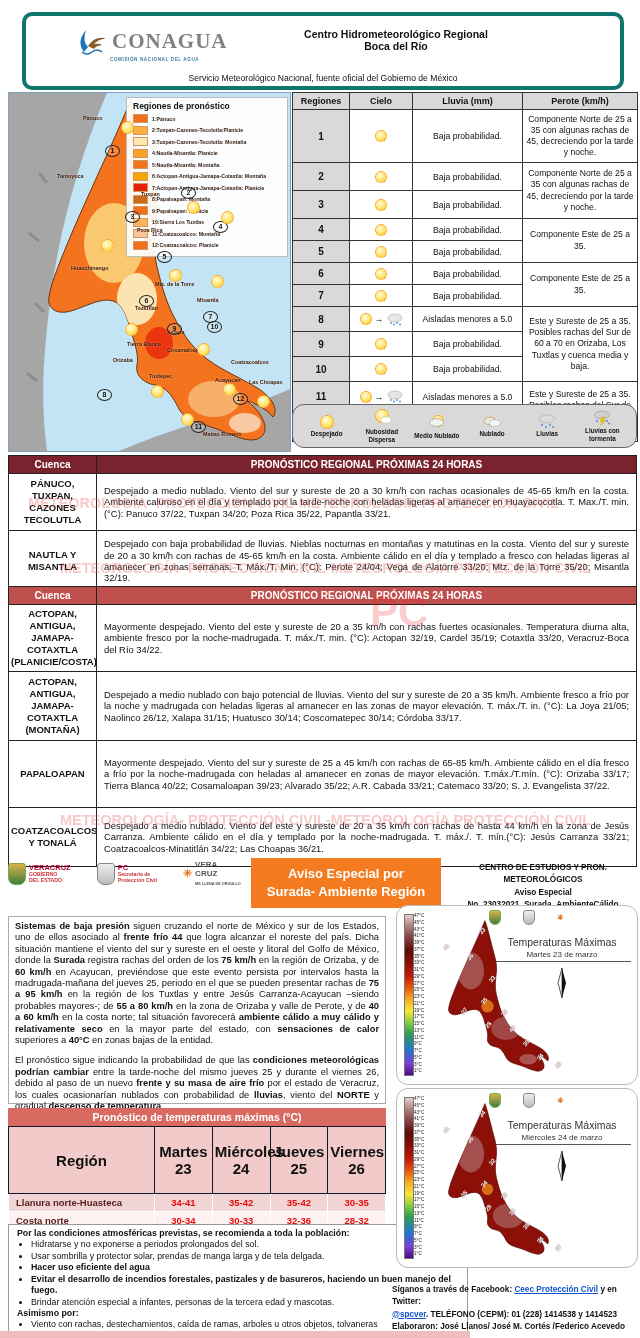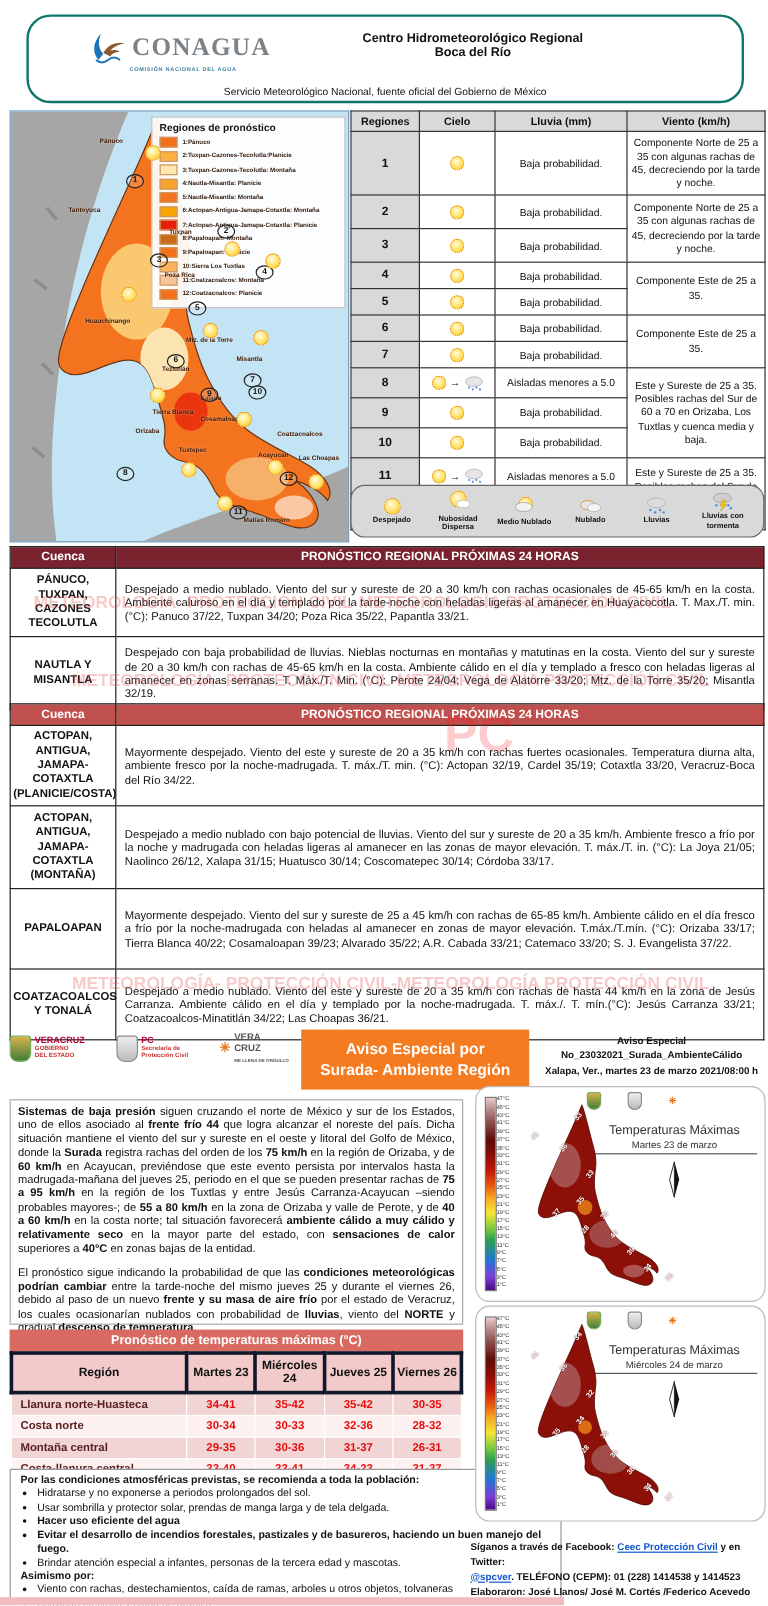--- a/index.html
+++ b/index.html
@@ -1,19 +1,19 @@
 <!DOCTYPE html>
 <html><head>
 <meta charset="utf-8">
 <style>
   html,body{margin:0;padding:0;background:#ffffff;}
   .page{position:relative;width:640px;height:1338px;background:#ffffff;font-family:"Liberation Sans",sans-serif;color:#111;overflow:hidden;}
 
   
-  .header-card{position:absolute;left:22px;top:12px;width:594px;height:70px;border:2px solid #0f766e;border-radius:20px;background:#fff;}
+  .header-card{position:absolute;left:22px;top:12px;width:594px;height:70px;border:4px solid #0f766e;border-radius:10px;background:#fff;}
   .logo-block{position:absolute;left:48px;top:10px;width:160px;}
   .logo-row{display:flex;align-items:center;gap:4px;}
   .logo-word{font-family:"Liberation Serif",serif;font-size:21px;font-weight:bold;color:#7d8287;letter-spacing:1px;}
   .logo-tag{font-size:4.6px;color:#3c7d9e;letter-spacing:.6px;margin-left:36px;margin-top:1px;font-weight:bold;}
   .header-titles{position:absolute;left:220px;top:7px;width:300px;text-align:center;}
   .ht1{font-size:10.5px;font-weight:bold;}
   .ht2{font-size:10.5px;font-weight:bold;margin-top:5px;}
   .ht3{font-size:10.5px;font-weight:bold;}
   .header-sub{position:absolute;left:0;bottom:3px;width:100%;text-align:center;font-size:8.6px;}
 
@@ -71,21 +71,21 @@
   .aviso-title{position:absolute;left:243px;top:0px;width:190px;height:50px;background:#f47b20;color:#fff;font-weight:bold;font-size:13px;text-align:center;display:flex;flex-direction:column;justify-content:center;line-height:1.35;}
   .aviso-right{position:absolute;right:0;top:4px;width:188px;text-align:center;font-size:8.2px;font-weight:bold;line-height:1.5;}
 
   
   .text-box{position:absolute;left:8px;top:916px;width:378px;height:188px;border:1.5px solid #aaa;background:#fff;padding:4px 6px;box-sizing:border-box;font-size:9.3px;line-height:11.4px;text-align:justify;}
   .text-box p{margin:0 0 9px 0;}
 
   .temps-wrap{position:absolute;left:8px;top:1108px;width:378px;}
   .temps-title{background:#d96a62;color:#fff;font-weight:bold;font-size:10.5px;text-align:center;padding:3px 0;}
   .temps{width:100%;border-collapse:collapse;table-layout:fixed;}
-  .temps th{background:#f2caca;font-size:10px;font-weight:bold;padding:4px 2px;border:3px solid #0f172a;}
+  .temps th{background:#f2caca;font-size:15px;font-weight:bold;padding:16px 2px;border:1px solid #0f172a;}
   .temps td{font-size:9.5px;padding:3px 2px;border:1px solid #fff;text-align:center;}
   .temps td.rg{text-align:left;font-weight:bold;color:#5a2020;padding-left:7px;}
   .temps tr:nth-child(odd) td{background:#fdf1f1;}
   .temps tr:nth-child(even) td{background:#f1d4d4;}
   .temps td.val{color:#e80c0c;font-weight:bold;}
 
   .reco-box{position:absolute;left:8px;top:1224px;width:460px;height:110px;border:1.5px solid #999;background:#fff;padding:3px 8px;box-sizing:border-box;font-size:8.8px;line-height:1.3;}
   .reco-box .bold{font-weight:bold;}
   .reco-box ul{margin:0;padding-left:14px;list-style:disc;}
   .reco-box li{margin:0;}
@@ -262,21 +262,21 @@
         <col style="width:57px">
         <col style="width:63px">
         <col style="width:110px">
         <col style="width:115px">
       </colgroup>
     <tbody>
         <tr>
       <th>Regiones</th>
       <th>Cielo</th>
       <th>Lluvia (mm)</th>
-      <th>Viento (km/h)</th>
+      <th>Perote (km/h)</th>
     </tr>
     <tr>
       <td class="rn" style="height:50px">1</td>
       <td>
             <span class="cell-icons">
               <span class="sun-i"></span>
             </span>
           </td>
       <td>Baja probabilidad.</td>
       <td class="wind">Componente Norte de 25 a 35 con algunas rachas de 45, decreciendo por la tarde y noche.</td>
@@ -526,20 +526,21 @@
       <div class="mini-logo">
         <span class="brand-mark">✳</span>
         <span class="ml-text gray" style="font-size:8px;color:#555"><span>VERA</span><br><span>CRUZ</span><br><span style="font-size:3.8px">ME LLENA DE ORGULLO</span></span>
       </div>
     </div>
     <div class="aviso-title">
       <span>Aviso Especial por</span>
       <span>Surada- Ambiente Región</span>
     </div>
     <div class="aviso-right">
+      <div>CENTRO DE ESTUDIOS Y PRON. METEOROLÓGICOS</div>
       <div>Aviso Especial No_23032021_Surada_AmbienteCálido</div>
       <div>Xalapa, Ver., martes 23 de marzo 2021/08:00 h</div>
     </div>
   </div>
 
   <div class="text-box">
     <p><b>Sistemas de baja presión</b> siguen cruzando el norte de México y sur de los Estados, uno de ellos asociado al <b>frente frío 44</b> que logra alcanzar el noreste del país. Dicha situación mantiene el viento del sur y sureste en el oeste y litoral del Golfo de México, donde la <b>Surada</b> registra rachas del orden de los <b>75 km/h</b> en la región de Orizaba, y de <b>60 km/h</b> en Acayucan, previéndose que este evento persista por intervalos hasta la madrugada-mañana del jueves 25, periodo en el que se pueden presentar rachas de <b>75 a 95 km/h</b> en la región de los Tuxtlas y entre Jesús Carranza-Acayucan –siendo probables mayores-; de <b>55 a 80 km/h</b> en la zona de Orizaba y valle de Perote, y de <b>40 a 60 km/h</b> en la costa norte; tal situación favorecerá <b>ambiente cálido a muy cálido y relativamente seco</b> en la mayor parte del estado, con <b>sensaciones de calor</b> superiores a  <b>40°C</b> en zonas bajas de la entidad.</p>
     <p>El pronóstico sigue indicando la probabilidad de que las <b>condiciones meteorológicas podrían cambiar</b> entre la tarde-noche del mismo jueves 25 y durante el viernes 26, debido al paso de un nuevo <b>frente y su masa de aire frío</b> por el estado de Veracruz, los cuales ocasionarían nublados con probabilidad de <b>lluvias</b>, viento del <b>NORTE</b> y gradual <b>descenso de temperatura</b>.</p>
   </div>
 

